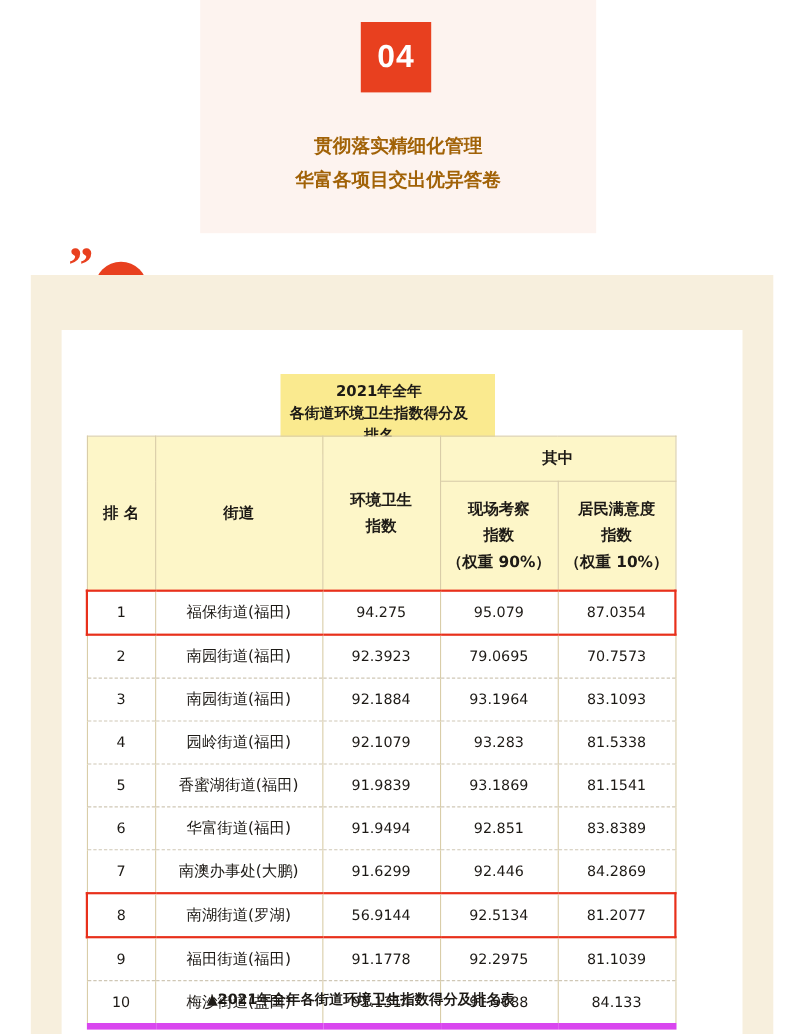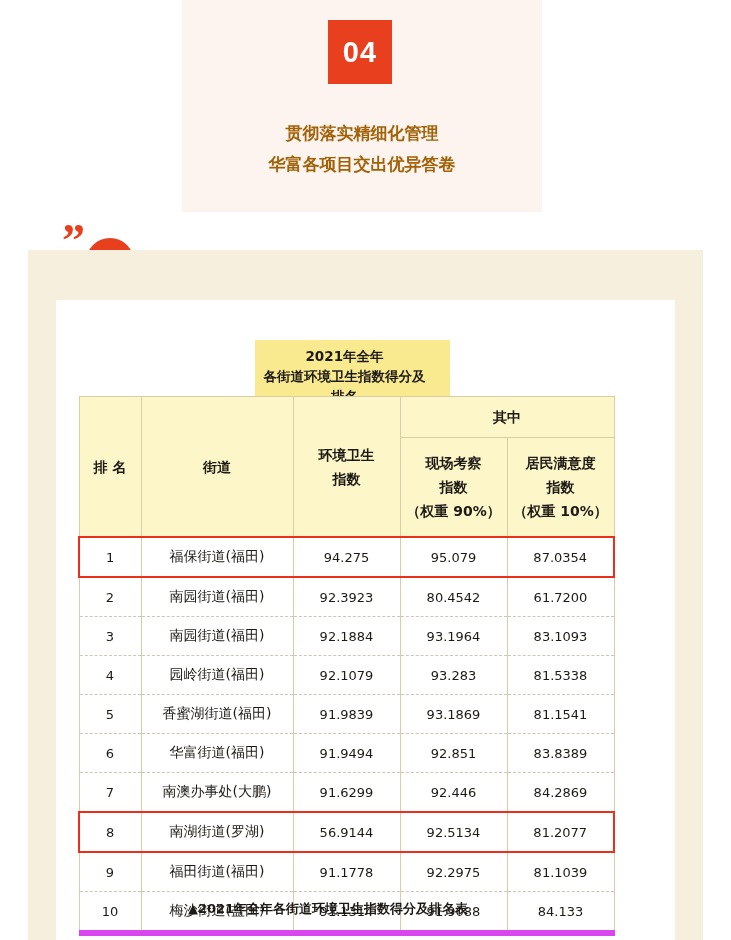--- a/index.html
+++ b/index.html
@@ -228,22 +228,22 @@
           <td class="num-cell">1</td>
           <td class="name-cell">福保街道(福田)</td>
           <td class="num-cell">94.275</td>
           <td class="num-cell">95.079</td>
           <td class="num-cell">87.0354</td>
         </tr>
         <tr>
           <td class="num-cell">2</td>
           <td class="name-cell">南园街道(福田)</td>
           <td class="num-cell">92.3923</td>
-          <td class="num-cell">80.4542</td>
-          <td class="num-cell">61.7200</td>
+          <td class="num-cell">79.0695</td>
+          <td class="num-cell">70.7573</td>
         </tr>
         <tr>
           <td class="num-cell">3</td>
           <td class="name-cell">南园街道(福田)</td>
           <td class="num-cell">92.1884</td>
           <td class="num-cell">93.1964</td>
           <td class="num-cell">83.1093</td>
         </tr>
         <tr>
           <td class="num-cell">4</td>

